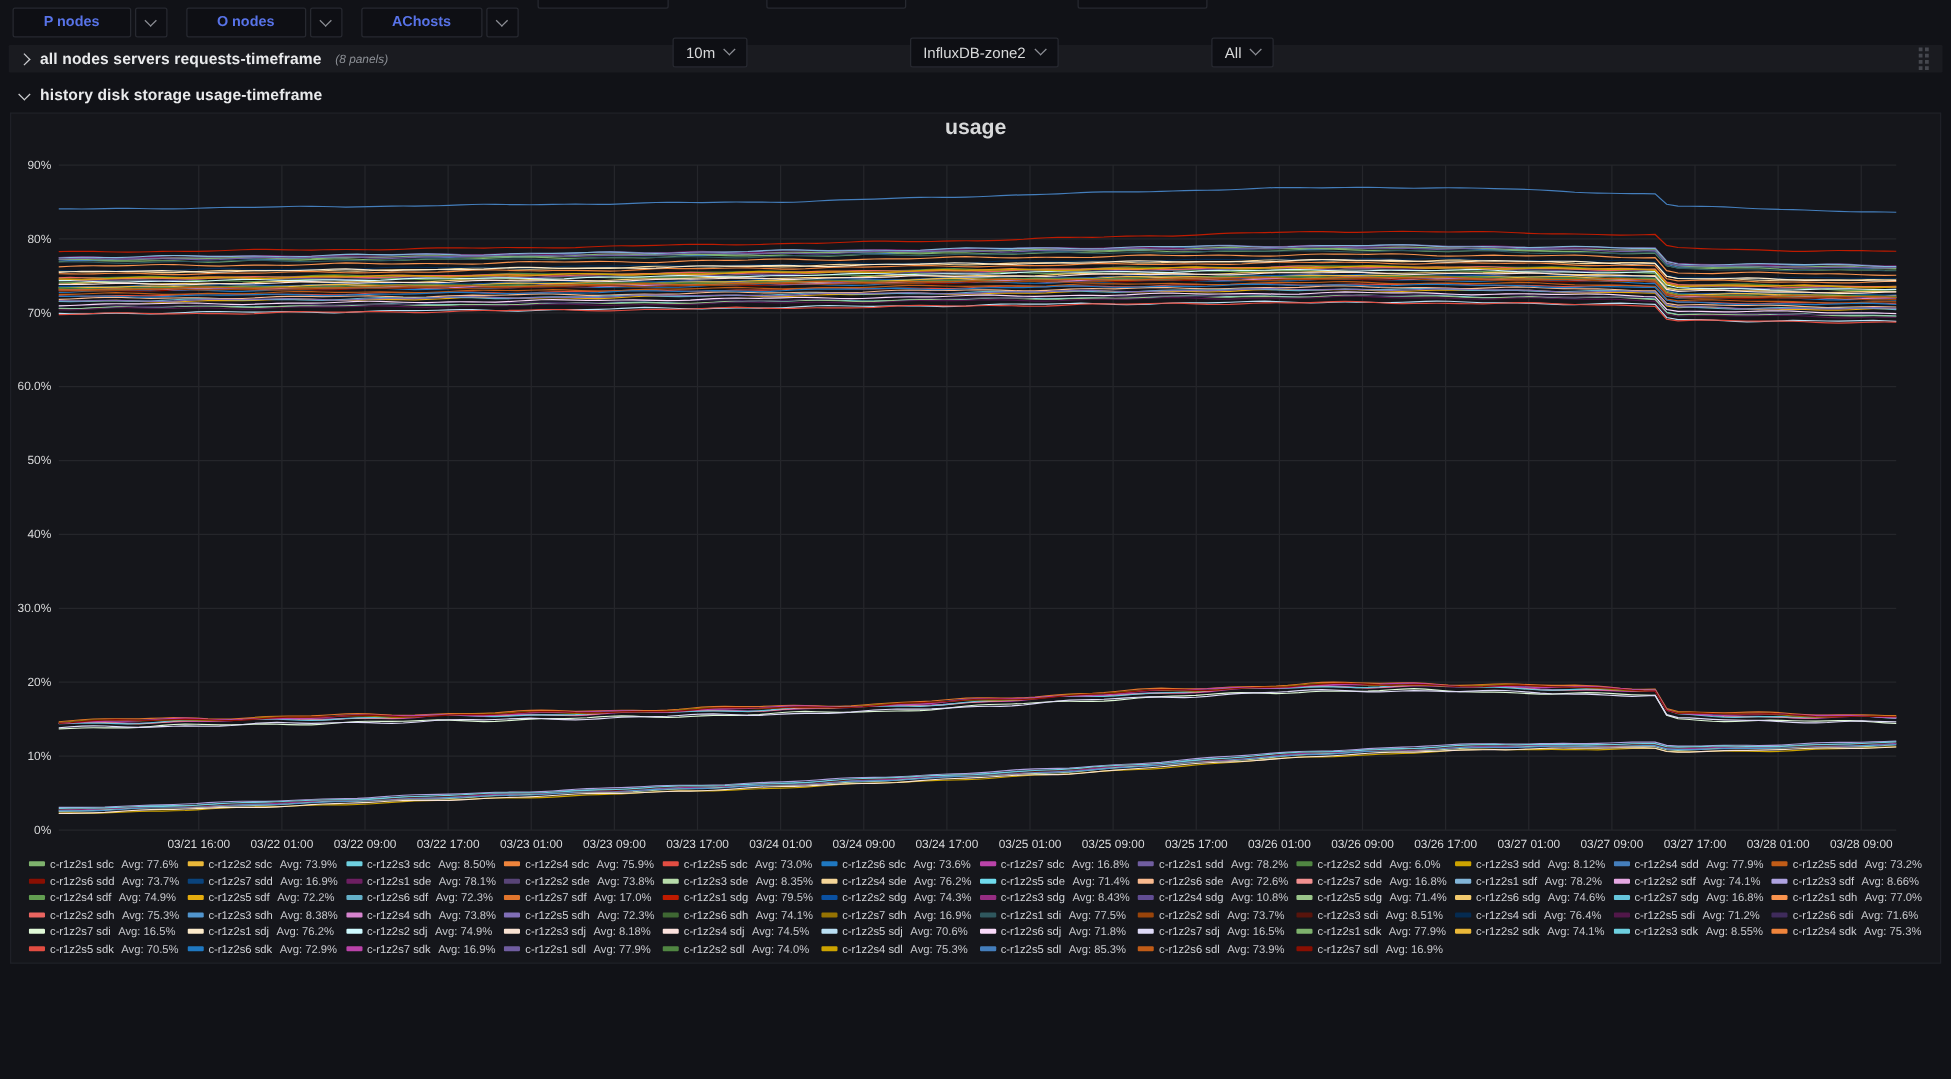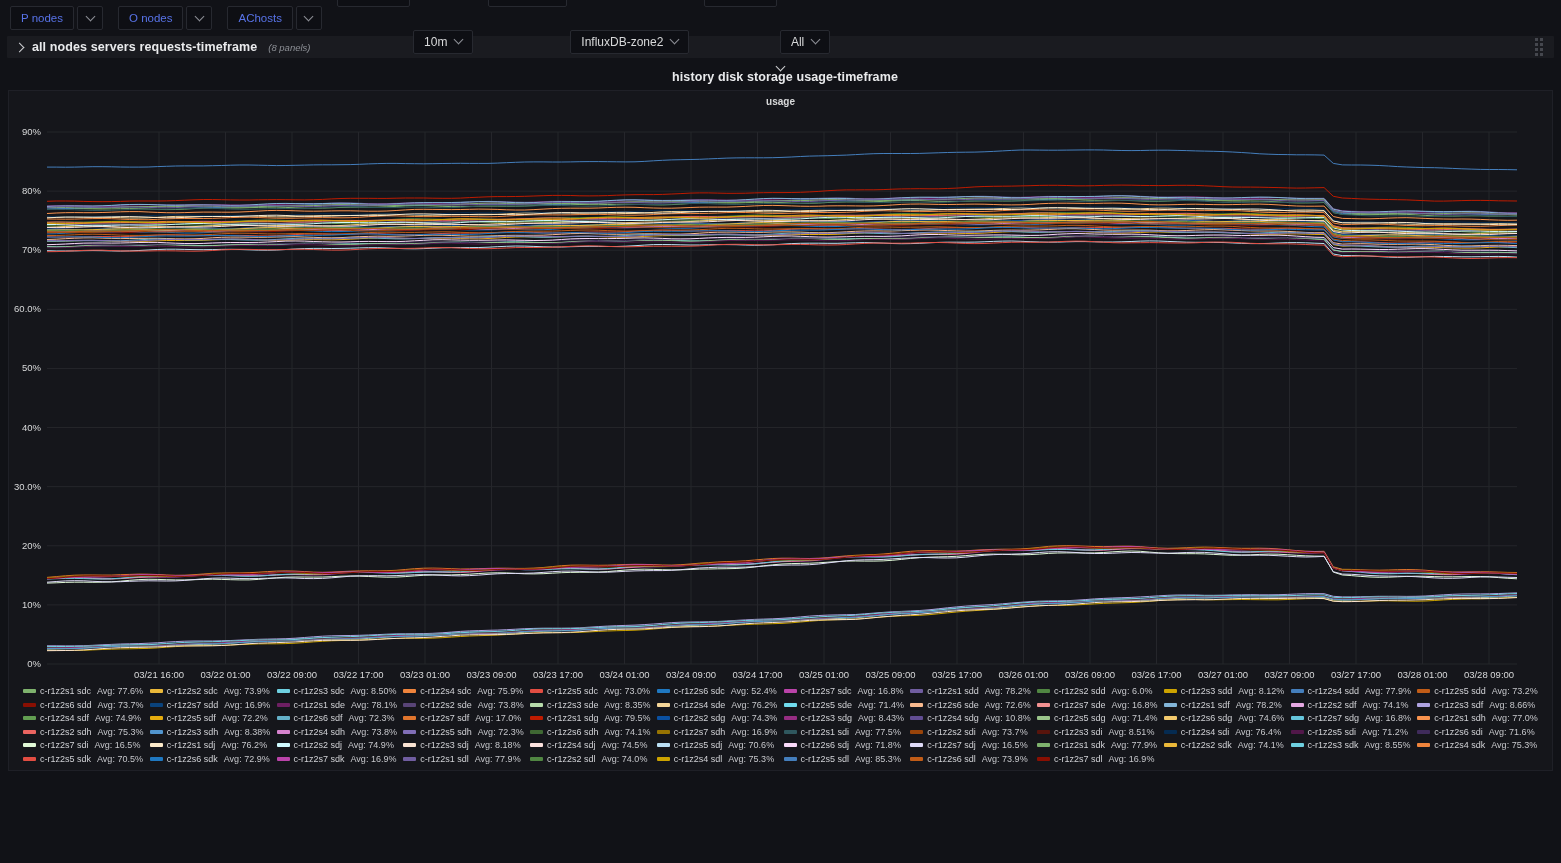--- a/index.html
+++ b/index.html
@@ -10,45 +10,45 @@
     -webkit-font-smoothing:antialiased;
   }
   
   .toolbar{display:flex;align-items:center;gap:15px;padding:5px 10px;height:26px;}
   .var-group{display:flex;gap:3px;}
   .btn{
     height:22px;display:flex;align-items:center;
     background:#0e0f14;border:1px solid #272930;border-radius:2px;
     box-sizing:content-box;cursor:pointer;
   }
-  .var-label{padding:0 10px;color:#5873e8;font-weight:normal;font-size:11.5px;}
+  .var-label{padding:0 24px;color:#5873e8;font-weight:bold;font-size:11.5px;}
   .var-picker{width:24px;justify-content:center;}
   .var-value{padding:0 10px;color:#d8d9da;font-size:12px;gap:8px;margin-top:47px;}
   .caret{width:6px;height:6px;border-right:1.5px solid #8e9097;border-bottom:1.5px solid #8e9097;
     transform:rotate(45deg);margin-top:-4px;flex:none;}
   
   .rows{padding:0 7px;}
   .dash-row{
     height:22px;margin-bottom:7px;display:flex;align-items:center;
     background:#1a1b20;padding:0 9px;cursor:pointer;border-radius:1px;
   }
-  .dash-row.expanded{background:transparent;margin-bottom:3px;flex-direction:column;}
+  .dash-row.expanded{background:transparent;margin-bottom:3px;}
   .chev{width:6px;height:6px;border-right:1.6px solid #cfd0d3;border-bottom:1.6px solid #cfd0d3;flex:none;}
   .chev.right{transform:rotate(-45deg);}
   .chev.down{transform:rotate(45deg);margin-top:-2px;}
   .row-title{color:#e9eaec;font-weight:bold;font-size:12.5px;margin-left:9px;letter-spacing:.1px;}
   .row-count{color:#8d9096;font-style:italic;font-size:9.5px;margin-left:11px;}
   .drag{margin-left:auto;display:grid;grid-template-columns:repeat(2,3px);grid-auto-rows:3px;gap:2px;cursor:grab;padding:2px;}
   .drag i{background:#45474e;display:block;}
   
   .panel{
     margin:2px 8px 0 8px;height:681px;
     background:#15161b;border:1px solid #1f2027;box-sizing:border-box;
   }
-  .panel-title{height:21px;line-height:22px;text-align:center;color:#d8d9da;font-size:10px;font-weight:bold;cursor:pointer;}
+  .panel-title{height:21px;line-height:22px;text-align:center;color:#d8d9da;font-size:17px;font-weight:bold;cursor:pointer;}
   svg.chart{display:block;}
   .legend{
     display:grid;grid-template-columns:repeat(12,1fr);
     column-gap:4px;row-gap:1px;padding:1px 12px 0 14px;
   }
   .legend-item{display:flex;align-items:center;gap:4px;font-size:9px;line-height:12.5px;
     color:#d0d1d5;white-space:nowrap;overflow:hidden;cursor:pointer;}
   .swatch{width:13px;height:4px;border-radius:1px;flex:none;}
   .lg-avg{margin-left:2px;color:#c6c7cb;}
 </style>
@@ -276,21 +276,21 @@
         <span class="lg-avg">Avg: 75.9%</span>
       </div>
       <div class="legend-item">
         <span class="swatch" style="background: rgb(226, 77, 66);"></span>
         <span class="lg-name">c-r1z2s5 sdc</span>
         <span class="lg-avg">Avg: 73.0%</span>
       </div>
       <div class="legend-item">
         <span class="swatch" style="background: rgb(31, 120, 193);"></span>
         <span class="lg-name">c-r1z2s6 sdc</span>
-        <span class="lg-avg">Avg: 52.4%</span>
+        <span class="lg-avg">Avg: 73.6%</span>
       </div>
       <div class="legend-item">
         <span class="swatch" style="background: rgb(186, 67, 169);"></span>
         <span class="lg-name">c-r1z2s7 sdc</span>
         <span class="lg-avg">Avg: 16.8%</span>
       </div>
       <div class="legend-item">
         <span class="swatch" style="background: rgb(112, 93, 160);"></span>
         <span class="lg-name">c-r1z2s1 sdd</span>
         <span class="lg-avg">Avg: 78.2%</span>

